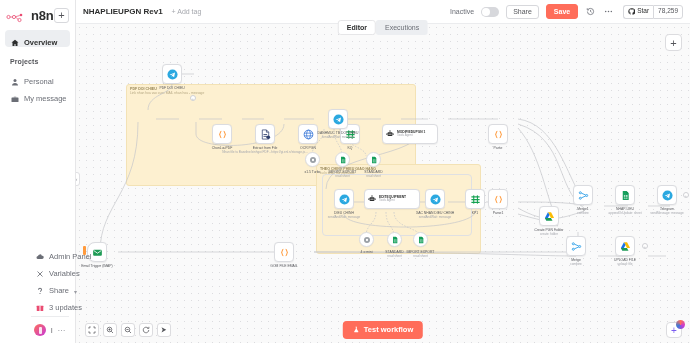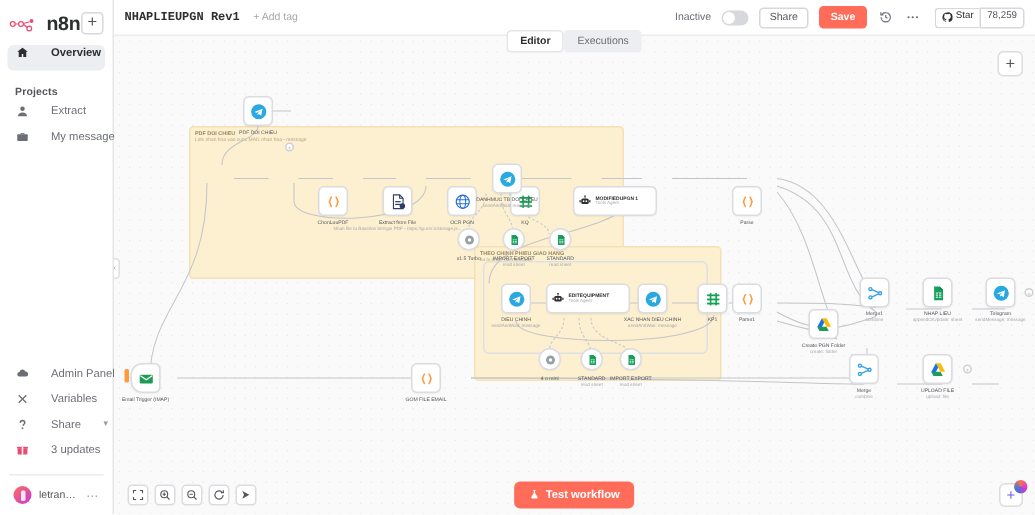--- a/index.html
+++ b/index.html
@@ -22,35 +22,35 @@
   .sb-top { padding: 6px 6px 0 6px; display: flex; align-items: center; justify-content: space-between; height: 24px;}
   .logo-wrap { display: flex; align-items: center; gap: 3px; }
   .logo-mark { width: 22px; height: 11px; position: relative; }
   .logo-text { font-size: 13px; font-weight: 700; color: #2d2e2e; letter-spacing: -0.2px;}
   .plus-btn {
     width: 15px; height: 15px; border: 1px solid #d7d8dc; border-radius: 3px;
     display: flex; align-items: center; justify-content: center;
     font-size: 11px; color: #55565b; line-height: 1; background: #fff; cursor: pointer;
   }
   .sb-item {
-    display: flex; align-items: flex-start; gap: 15px;
+    display: flex; align-items: flex-end; gap: 5px;
     height: 17px; margin: 0 5px; padding: 0 5px;
     border-radius: 4px; font-size: 7.5px; color: #6b6e76; cursor: pointer;
     white-space: nowrap;
   }
   .sb-item.active { background: #eceef1; color: #2d2e2e; font-weight: 600;}
   .sb-item .ic { width: 9px; height: 9px; display:flex; align-items:center; justify-content:center; flex: 0 0 9px;}
   .sb-item .ic svg { width: 8px; height: 8px; display: block; }
   .sb-section-title {
     font-size: 7px; font-weight: 700; color: #55565b;
     margin: 11px 10px 4px 10px; letter-spacing: 0.1px;
   }
   .sb-mid { margin-top: 6px; }
   .sb-spacer { flex: 1 1 auto; }
-  .sb-bottom { padding-bottom: 4px; }
+  .sb-bottom { padding-bottom: 4px; padding-left: 25px; }
   .sb-divider { height:1px; background:#ebecee; margin: 4px 6px; }
   .chev { margin-left: auto; font-size: 6px; color: #9a9ca3;}
   .user-row {
     display: flex; align-items: center; gap: 5px;
     margin: 3px 5px 0 5px; padding: 3px 4px; border-radius: 4px; cursor: pointer;
   }
   .avatar {
     width: 12px; height: 12px; border-radius: 50%;
     background: linear-gradient(135deg,#ff6d5a,#c73ad8);
     flex: 0 0 12px; position: relative;
@@ -63,21 +63,21 @@
   .dots { margin-left: auto; color:#9a9ca3; font-size: 8px; letter-spacing:0.5px;}
 
   
   .main { flex: 1 1 auto; position: relative; height: 343px; background: #fafafa; }
 
   .topbar {
     position: absolute; top: 0; left: 0; right: 0; height: 24px;
     background: #fff; border-bottom: 1px solid #ebecee;
     display: flex; align-items: center; padding: 0 7px; z-index: 15;
   }
-  .wf-title { font-size: 8px; color: #2d2e2e; font-weight: 600; font-family: Liberation Mono, monospace; }
+  .wf-title { font-size: 8px; color: #2d2e2e; font-weight: 600; }
   .add-tag { font-size: 7px; color: #a5a7ad; margin-left: 9px; cursor: pointer;}
   .top-right { margin-left: auto; display: flex; align-items: center; gap: 7px; }
   .inactive-lbl { font-size: 7px; color: #6b6e76; }
   .toggle {
     width: 18px; height: 10px; border-radius: 6px; background: #d7d8dc;
     position: relative; cursor: pointer;
   }
   .toggle .knob{
     position:absolute; top:1px; left:1px; width:8px; height:8px;
     border-radius:50%; background:#fff;
@@ -235,21 +235,21 @@
 
       <div class="sb-section-title">Projects</div>
 
       <div class="sb-item">
         <span class="ic">
           <svg viewBox="0 0 16 16" fill="#6b6e76">
               <circle cx="8" cy="5" r="3"></circle>
               <path d="M2 15c0-3.3 2.7-5 6-5s6 1.7 6 5z"></path>
             </svg>
         </span>
-        <span>Extract</span>
+        <span>Personal</span>
       </div>
       <div class="sb-item">
         <span class="ic">
           <svg viewBox="0 0 16 16" fill="#6b6e76">
               <rect x="1" y="5" width="14" height="9" rx="1.2"></rect>
               <path d="M5.5 5V3.4h5V5h-1.6V4.4h-1.8V5z"></path>
             </svg>
         </span>
         <span>My message</span>
       </div>

